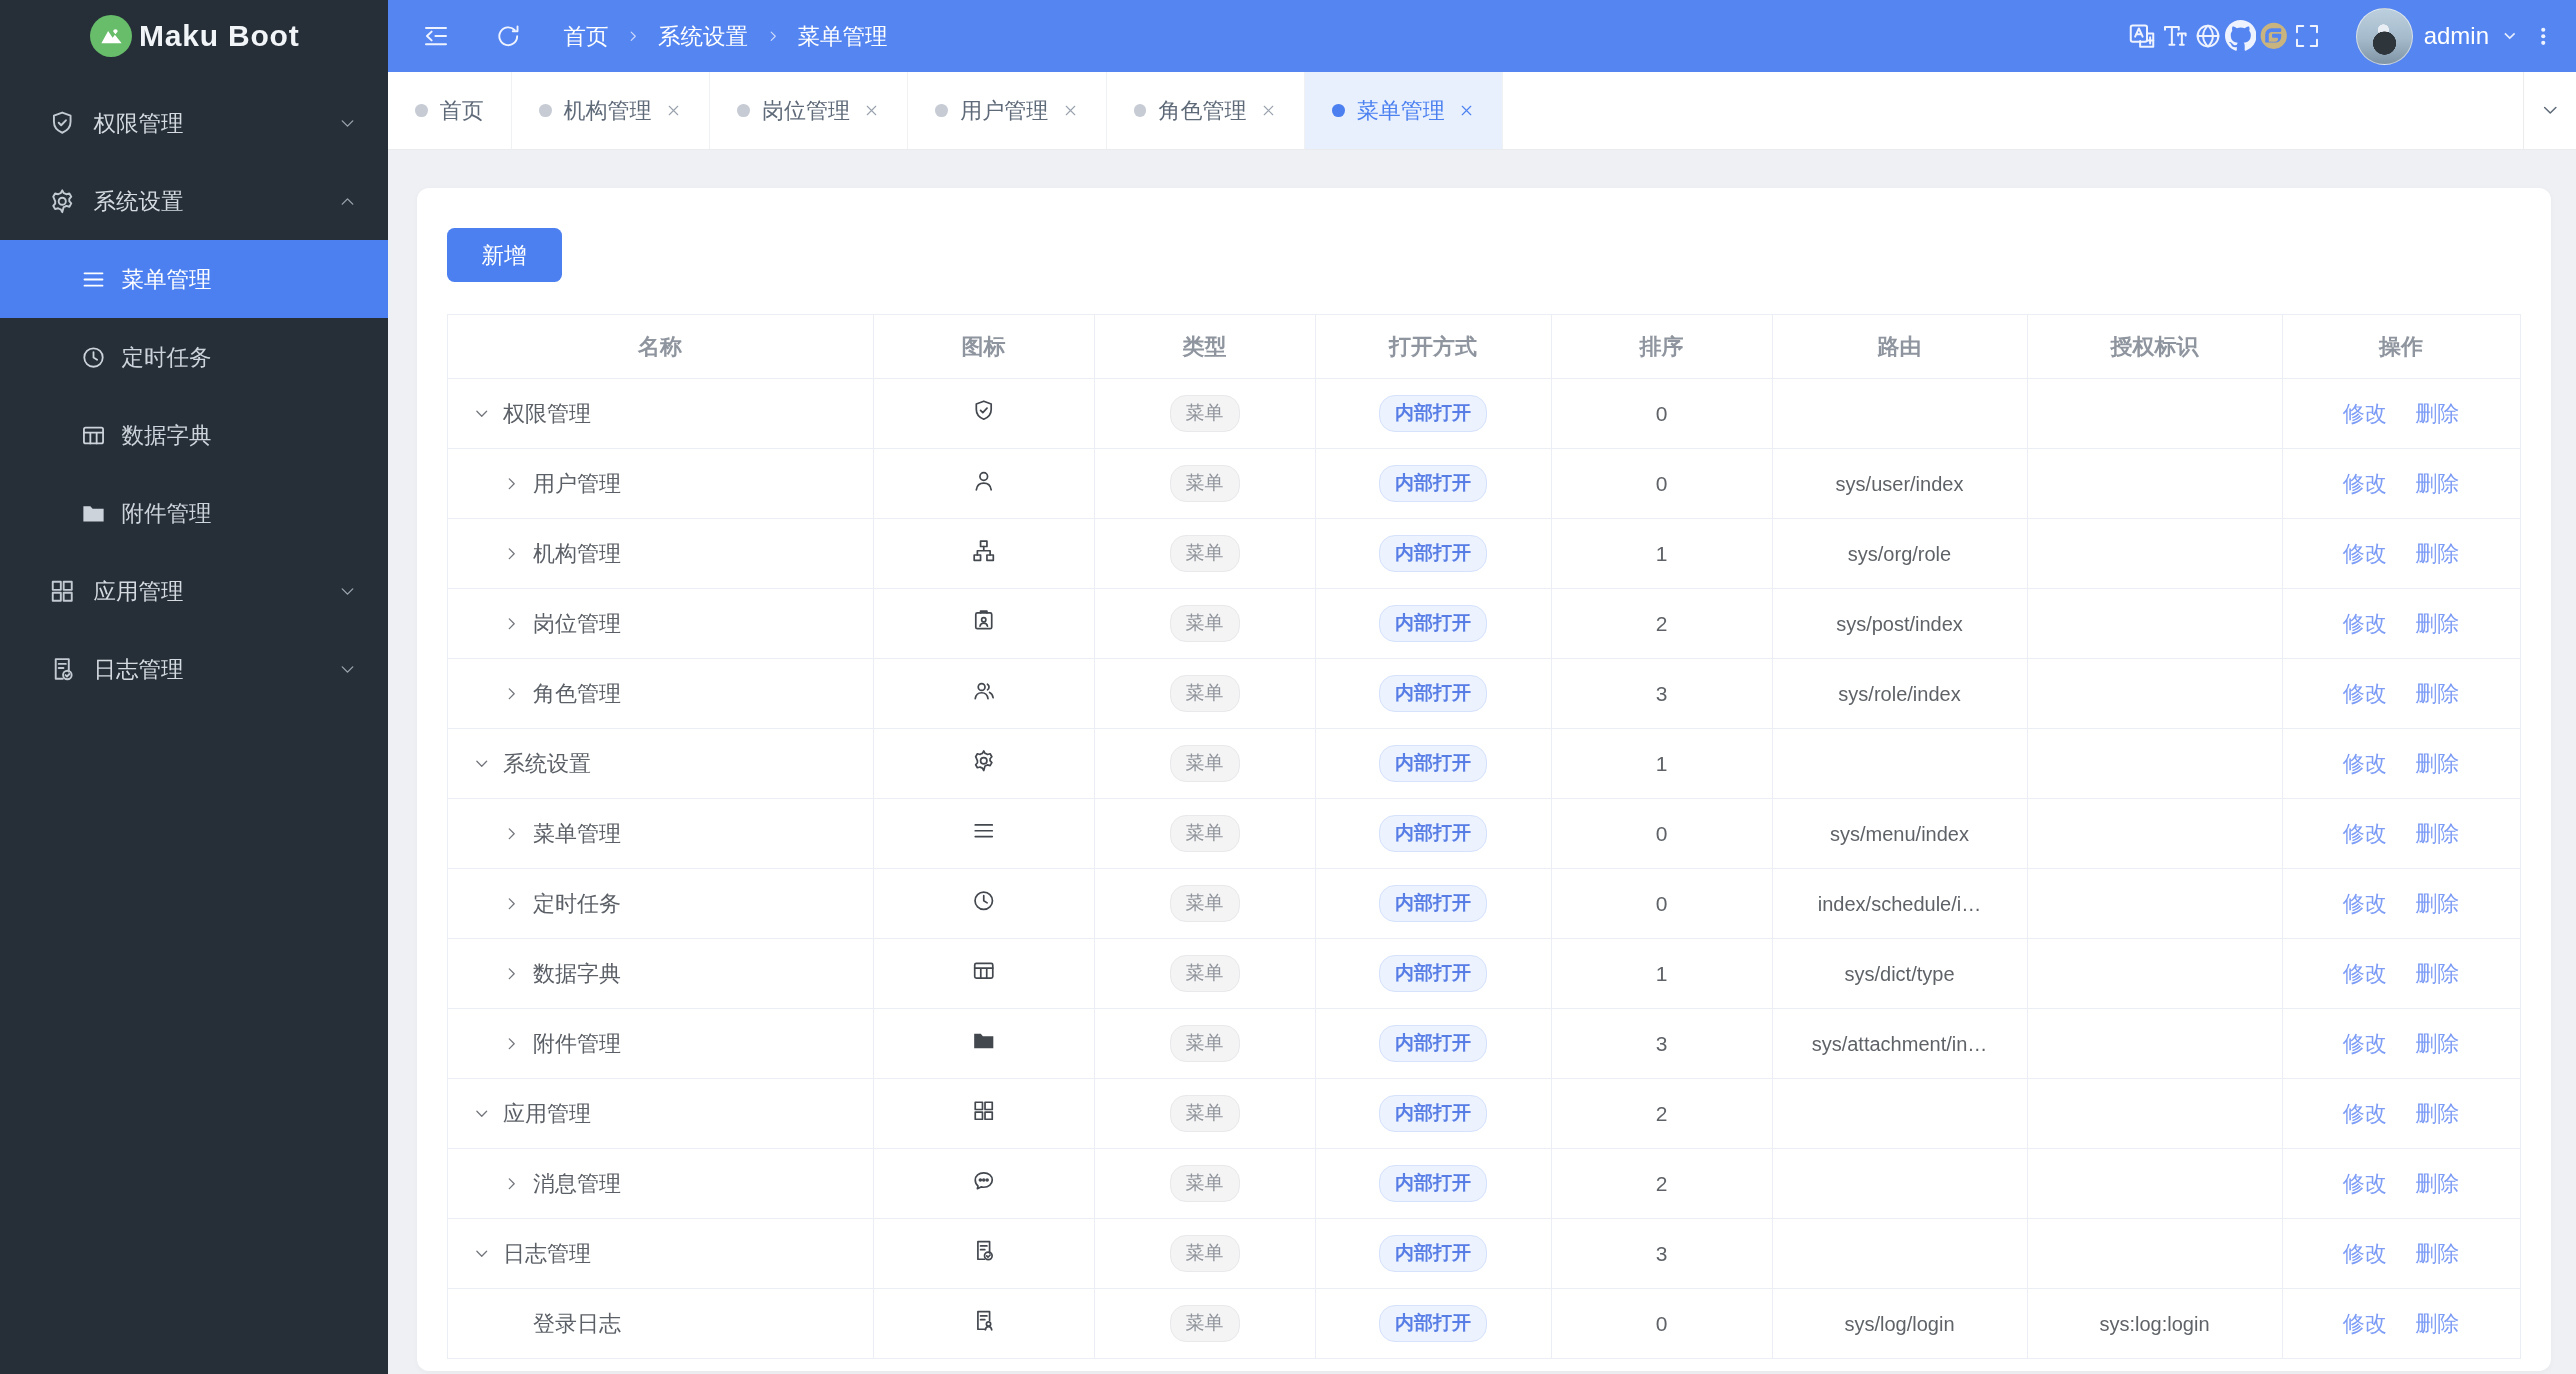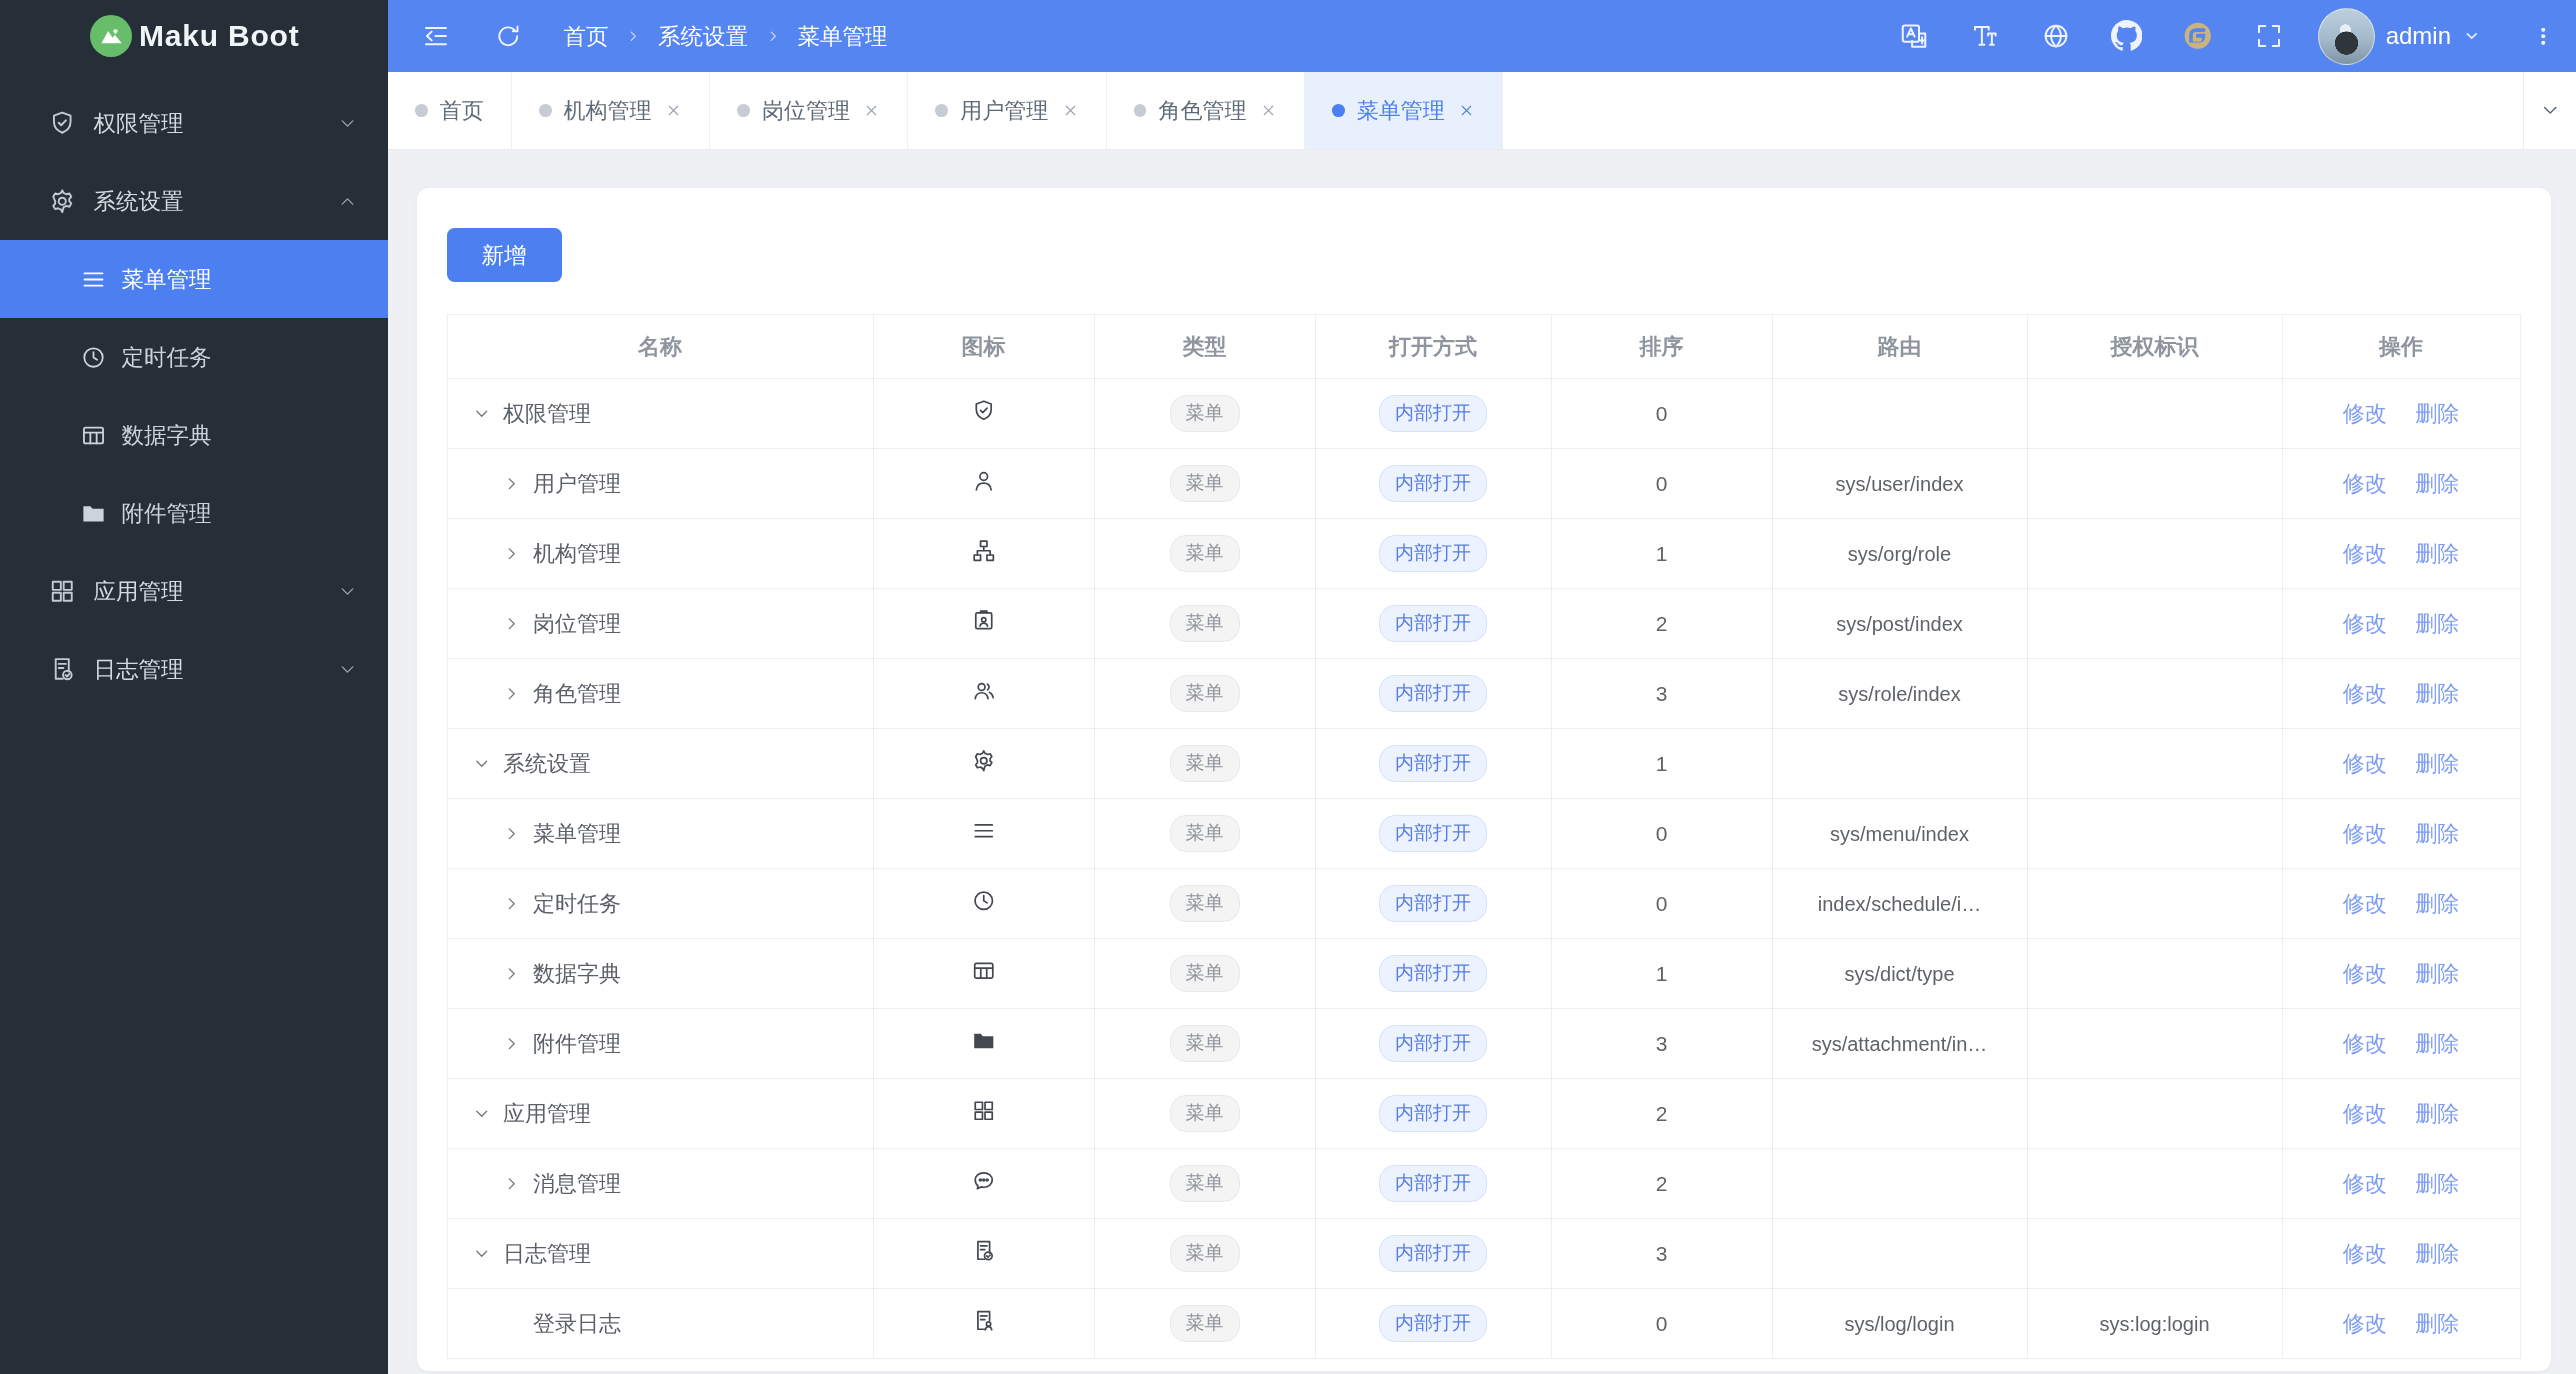--- a/index.html
+++ b/index.html
@@ -23,21 +23,21 @@
 
   
   .right-area { flex:1; display:flex; flex-direction:column; height:100%; min-width:0; }
 
   
   .topbar { height:72px; background:#5585f0; display:flex; align-items:center; color:#fff; padding:0 16.5px 0 31.5px; }
   .tb-icon { width:33px; height:33px; display:flex; align-items:center; justify-content:center; color:#eef3ff; cursor:pointer; margin-right:39px; }
   .breadcrumb { display:flex; align-items:center; gap:16.5px; font-size:22.5px; color:#ffffff; }
   .crumb-sep { color:#cfdcfb; display:flex; }
   .tb-spacer { flex:1; }
-  .tb-right { display:flex; align-items:center; gap:38px; }
+  .tb-right { display:flex; align-items:center; }
   .tb-right .tb-icon { margin-right:0; }
   .tb-icon.gitee { color:#c9b37e; }
   .avatar { width:57px; height:57px; border-radius:50%;
     background: radial-gradient(circle at 50% 62%, #2e363c 0 26%, rgba(46,54,60,0) 27%),
                 radial-gradient(circle at 48% 38%, #e8eef3 0 12%, rgba(232,238,243,0) 13%),
                 linear-gradient(180deg,#bccfde 0%,#a4bacb 55%,#7f95a6 100%);
     border:1.5px solid rgba(255,255,255,.55); cursor:pointer; }
   .user-chip { display:flex; align-items:center; gap:10.5px; cursor:pointer; }
   .user-name { font-size:24px; color:#fff; }
   .kebab { margin-left:7.5px; }
@@ -63,21 +63,21 @@
   table.grid td { height:70px; font-size:21px; color:#5f6368; text-align:center; overflow:hidden; white-space:nowrap; }
   td.cell-name { text-align:left; }
   .name-wrap { display:flex; align-items:center; }
   .name-wrap.lvl0 { padding-left:21px; }
   .name-wrap.lvl1 { padding-left:51px; }
   .tree-arrow { width:27px; min-width:27px; height:27px; display:flex; align-items:center; justify-content:center; color:#73767c; margin-right:7.5px; }
   .row-name { color:#5b5f66; font-size:22px; }
   .cell-icon-box { display:inline-flex; align-items:center; justify-content:center; color:#43474e; }
   .tag { display:inline-block; padding:6px 15px; border-radius:16px; font-size:19px; line-height:1.2; }
   .tag.type { background:#f4f4f5; color:#8f939a; border:0.8px solid #e9e9eb; }
-  .tag.open { background:#ecf2fe; color:#587ee6; border:0.8px solid #d6e2fc; }
+  .tag.open { background:#ecf2fe; color:#587ee6; border:0.8px solid #d6e2fc;font-weight:bold; }
   .op-link { color:#7d9cf5; margin:0 14.3px; cursor:pointer; font-size:22px; }
   .route-text, .perm-text { color:#5f6368; font-size:20px; }
 </style>
 </head>
 <body>
 
 <aside class="sidebar">
   <div class="logo">
     <span class="logo-badge">
       <svg width="27" height="27" viewBox="0 0 24 24">

